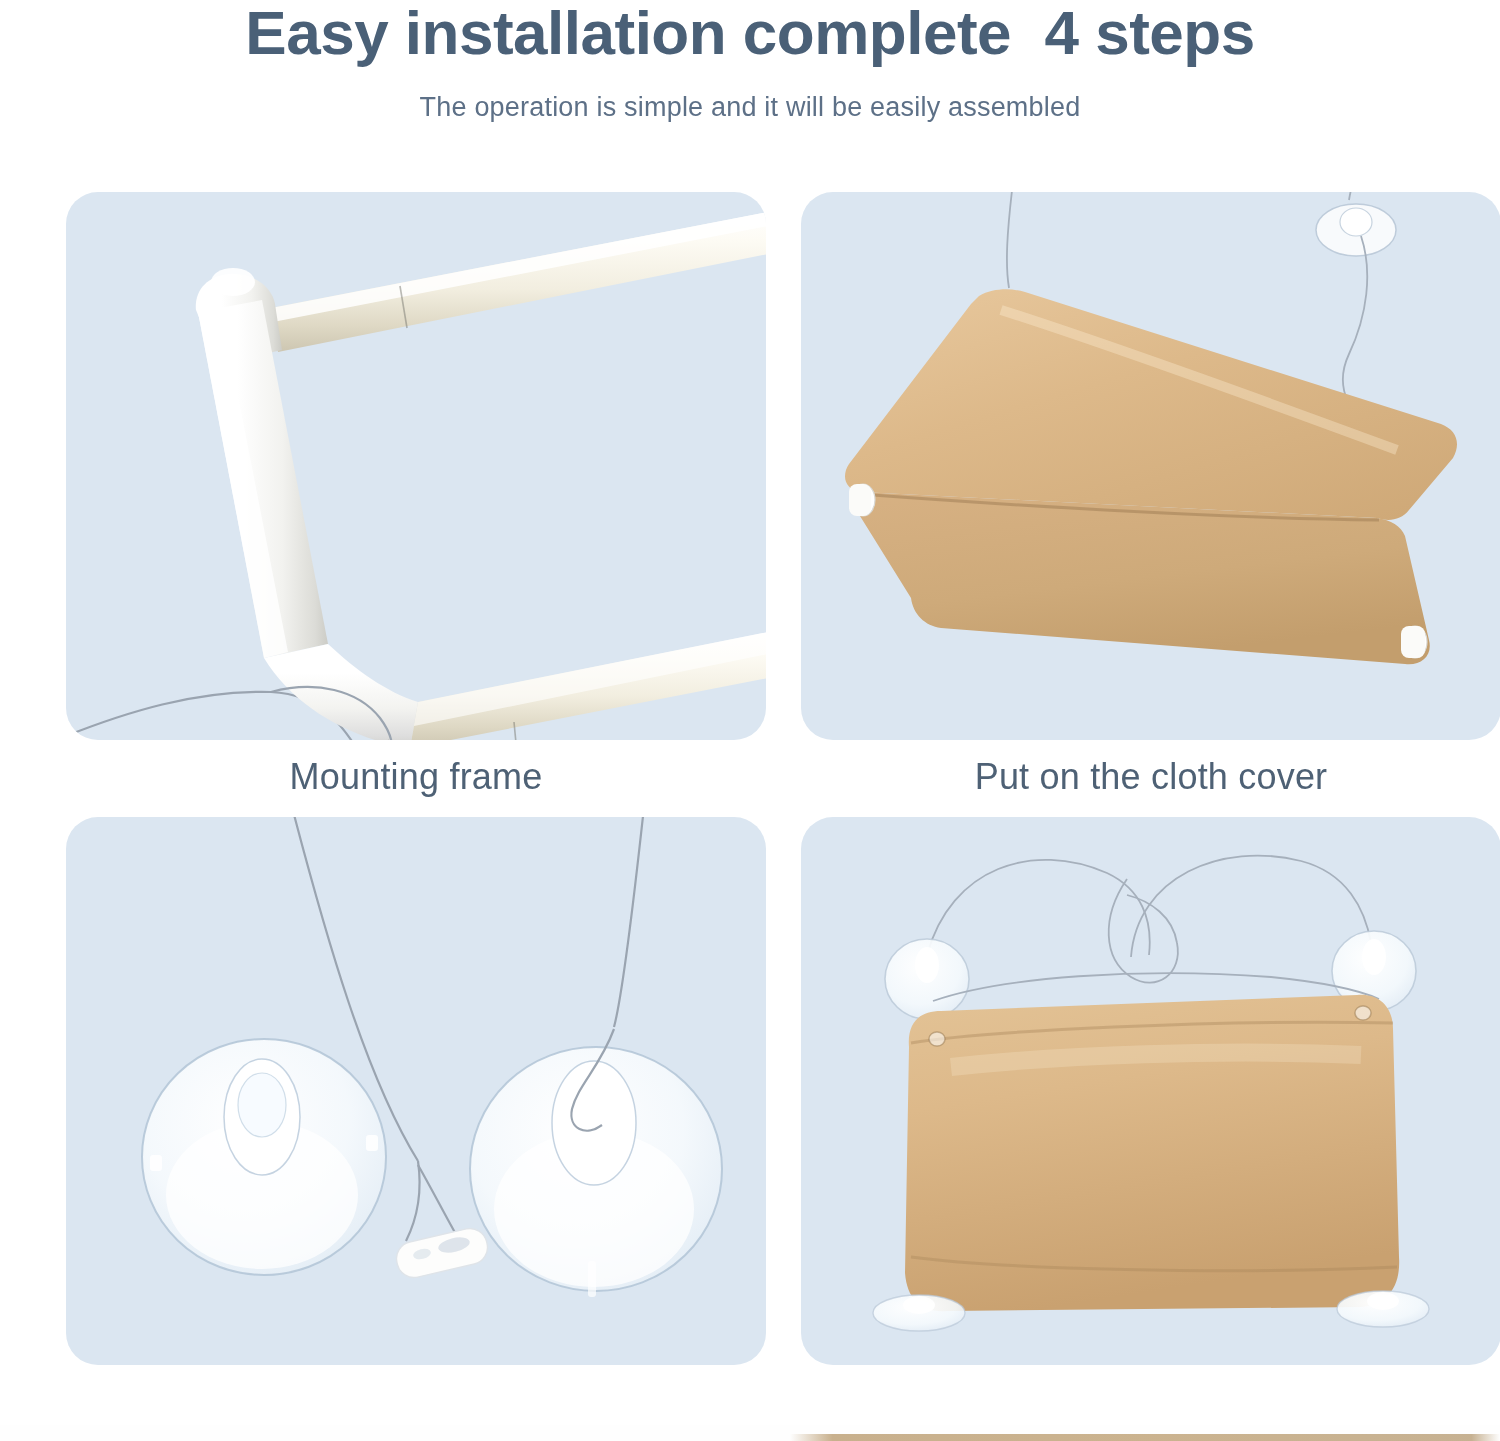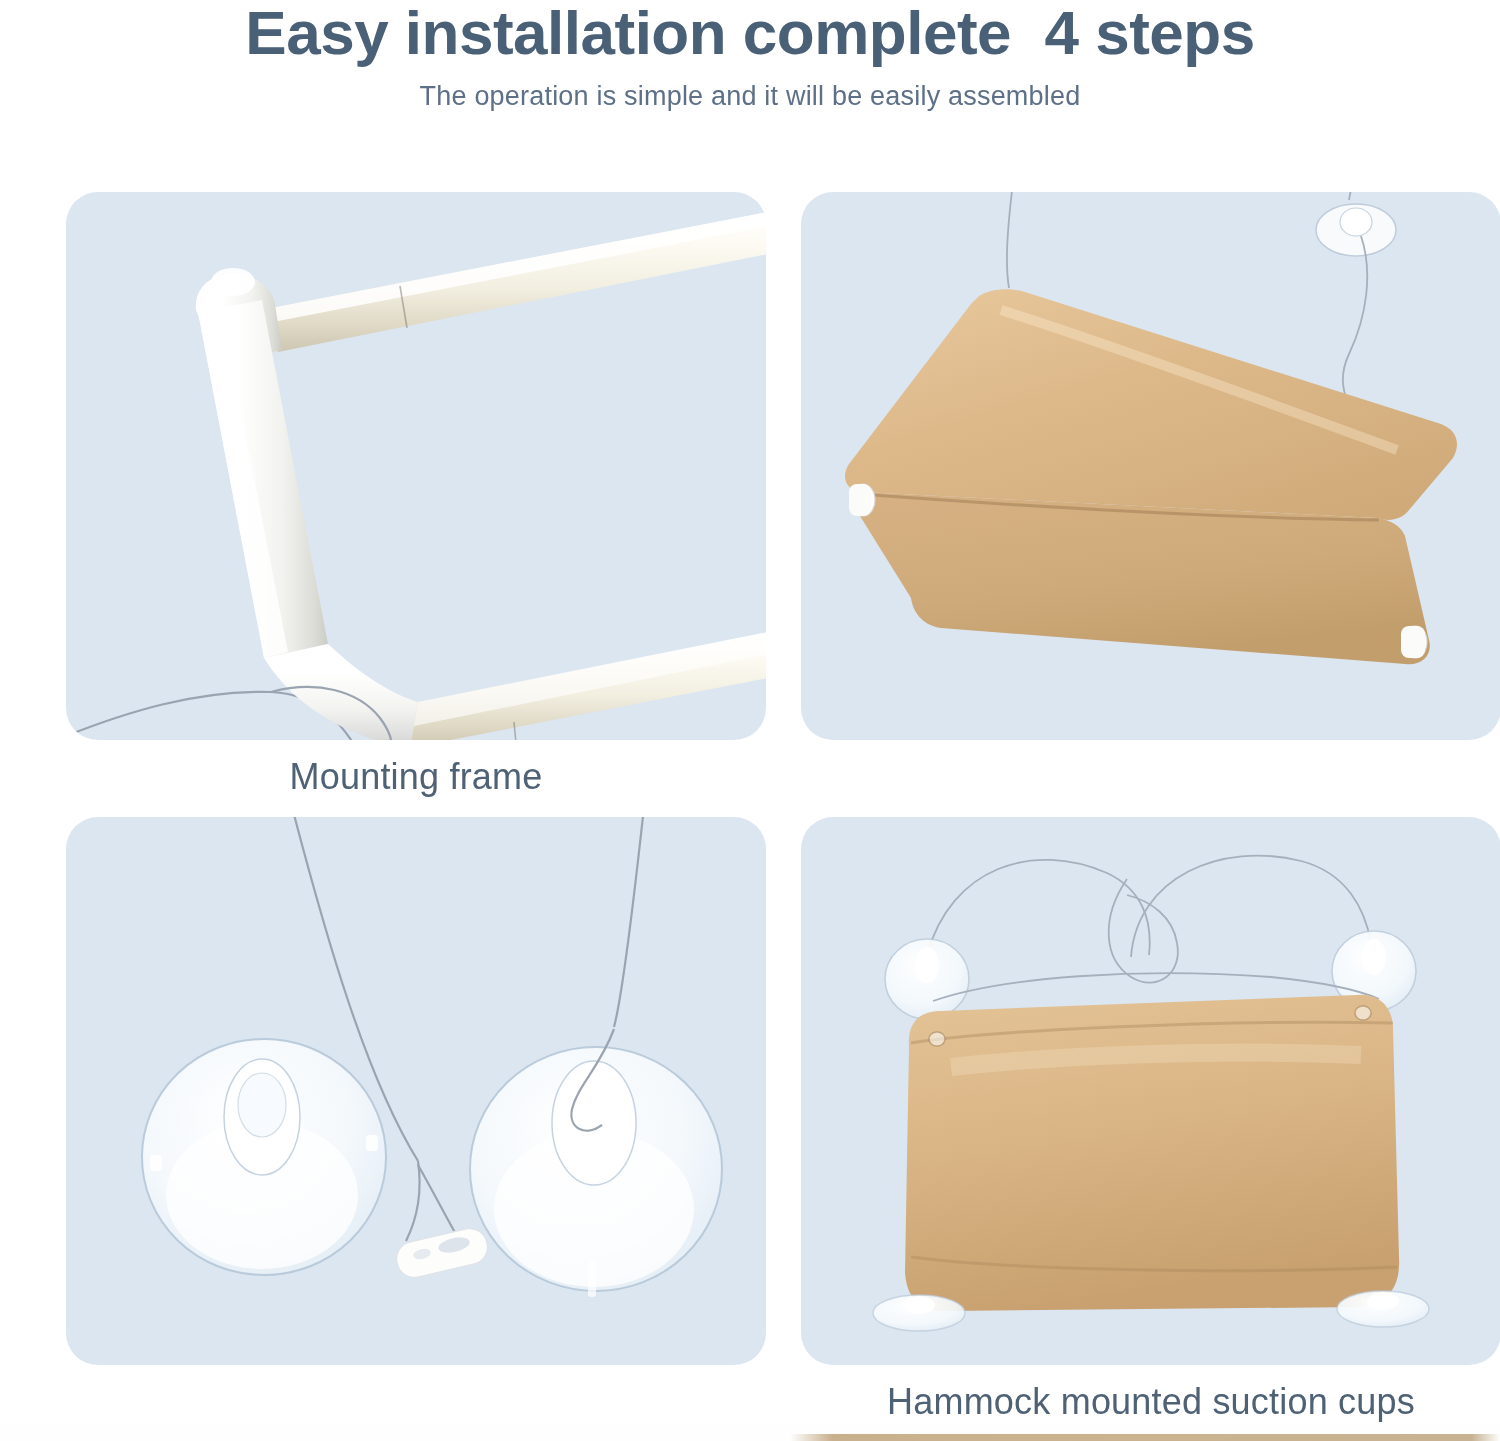--- a/index.html
+++ b/index.html
@@ -26,21 +26,21 @@
     color: #4a6077;
     letter-spacing: -0.5px;
     line-height: 1.08;
     white-space: pre;
   }
 
   .subtitle {
     font-size: 27px;
     font-weight: 400;
     color: #5d7087;
-    margin-top: 14px;
+    margin-top: 25px;
     letter-spacing: 0.2px;
   }
 
   
   .steps-grid {
     position: absolute;
     top: 192px;
     left: 0;
     width: 1500px;
     display: grid;
@@ -239,20 +239,21 @@
           <ellipse cx="62" cy="308" rx="12" ry="16" fill="#ffffff" stroke="#d9d9d5" stroke-width="1.2"></ellipse>
           <rect x="48" y="292" width="22" height="32" rx="8" fill="#fbfbf9"></rect>
         </g>
 
         <g>
           <ellipse cx="614" cy="450" rx="12" ry="16" fill="#ffffff" stroke="#d9d9d5" stroke-width="1.2"></ellipse>
           <rect x="600" y="434" width="24" height="32" rx="8" fill="#fbfbf9"></rect>
         </g>
       </svg>
     </div>
+    <div class="caption">Put on the cloth cover</div>
   </div>
 
   <div class="step-cell">
     <div class="photo">
       <svg class="scene" viewBox="0 0 700 548" preserveAspectRatio="none">
         <defs>
           <radialGradient id="cupGrad" cx="0.42" cy="0.34" r="0.78">
             <stop offset="0%" stop-color="#ffffff" stop-opacity="0.98"></stop>
             <stop offset="55%" stop-color="#f6fafd" stop-opacity="0.92"></stop>
             <stop offset="100%" stop-color="#e2ecf5" stop-opacity="0.82"></stop>
@@ -346,20 +347,19 @@
           <ellipse cx="118" cy="496" rx="46" ry="18" fill="url(#cupGrad2)" stroke="rgba(185,200,215,0.7)" stroke-width="1.4"></ellipse>
           <ellipse cx="118" cy="488" rx="16" ry="9" fill="rgba(255,255,255,0.9)"></ellipse>
         </g>
 
         <g>
           <ellipse cx="582" cy="492" rx="46" ry="18" fill="url(#cupGrad2)" stroke="rgba(185,200,215,0.7)" stroke-width="1.4"></ellipse>
           <ellipse cx="582" cy="484" rx="16" ry="9" fill="rgba(255,255,255,0.9)"></ellipse>
         </g>
       </svg>
     </div>
-    <div class="caption">Hammock mounted suction cups</div>
   </div>
 
 </div>
 
 <div class="bottom-sliver">
   <div class="tan-strip"></div>
 </div>
 
 </body></html>

